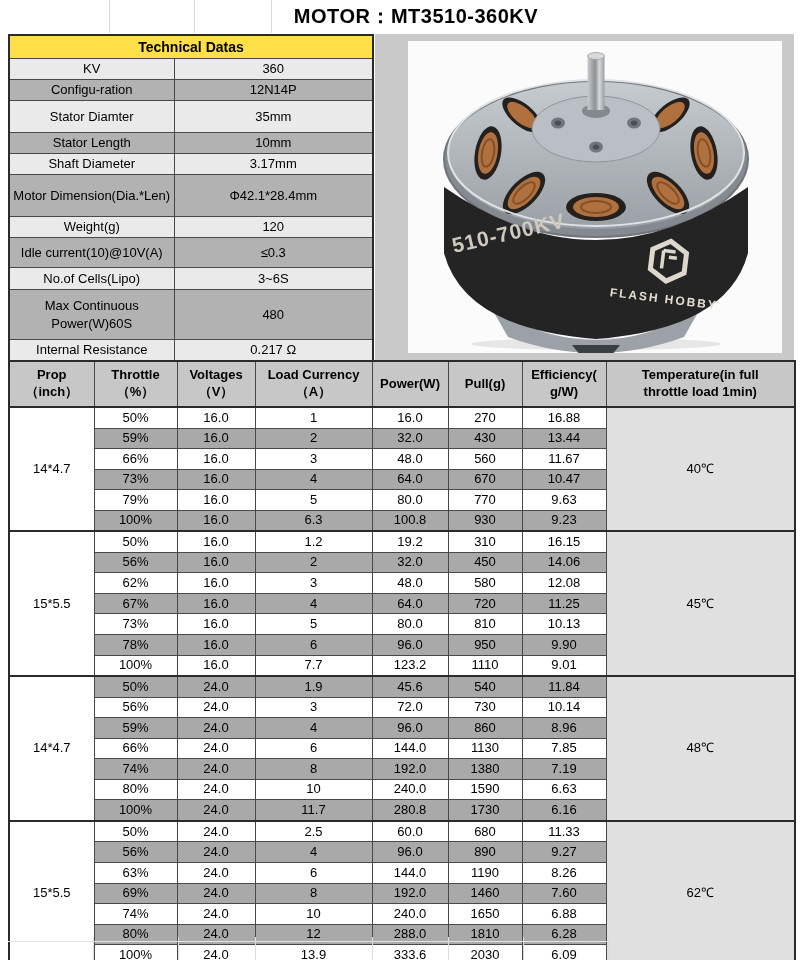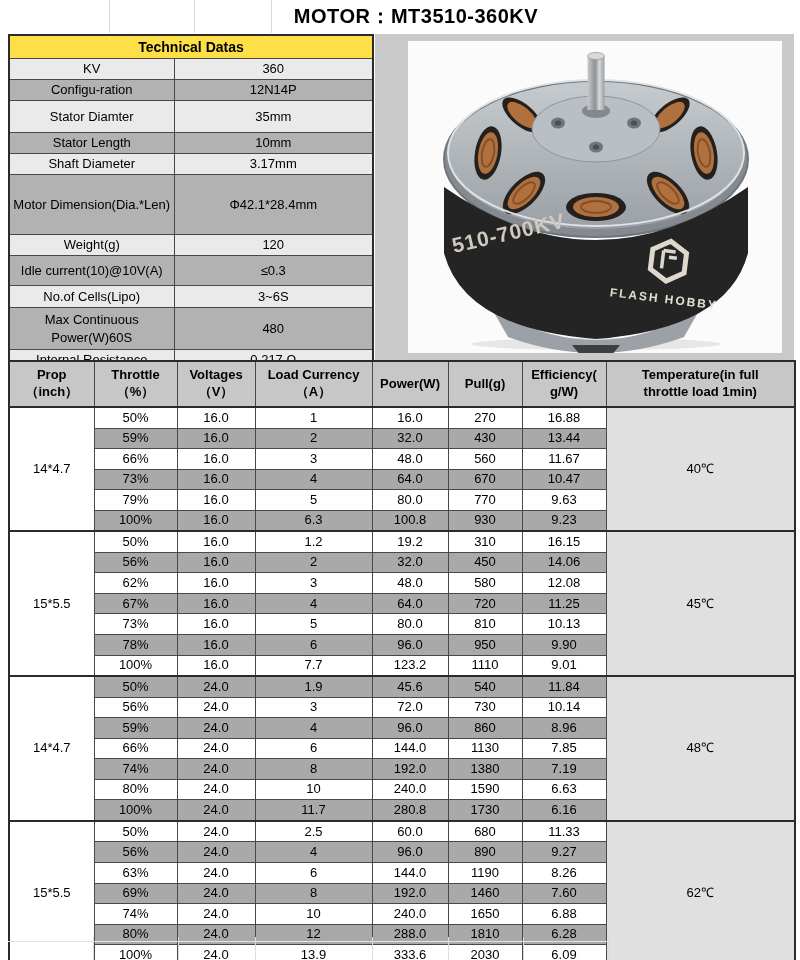--- a/index.html
+++ b/index.html
@@ -84,37 +84,37 @@
           <td>35mm</td>
         </tr>
         <tr class="dark" style="height: 21px;">
           <td>Stator Length</td>
           <td>10mm</td>
         </tr>
         <tr class="light" style="height: 21px;">
           <td>Shaft Diameter</td>
           <td>3.17mm</td>
         </tr>
-        <tr class="dark" style="height: 60px;">
+        <tr class="dark" style="height: 42px;">
           <td>Motor Dimension(Dia.*Len)</td>
           <td>Φ42.1*28.4mm</td>
         </tr>
         <tr class="light" style="height: 21px;">
           <td>Weight(g)</td>
           <td>120</td>
         </tr>
         <tr class="dark" style="height: 30px;">
           <td>Idle current(10)@10V(A)</td>
           <td>≤0.3</td>
         </tr>
         <tr class="light" style="height: 22px;">
           <td>No.of Cells(Lipo)</td>
           <td>3~6S</td>
         </tr>
-        <tr class="dark" style="height: 42px; padding-left: 7px;">
+        <tr class="dark" style="height: 50px; padding-left: 7px;">
           <td>Max Continuous Power(W)60S</td>
           <td>480</td>
         </tr>
         <tr class="light" style="height: 21px; border-radius: 6px;">
           <td>Internal Resistance</td>
           <td>0.217 Ω</td>
         </tr>
         <tr class="dark" style="height: 32px;">
           <td>Max Current (60S)</td>
           <td>20 A</td>

